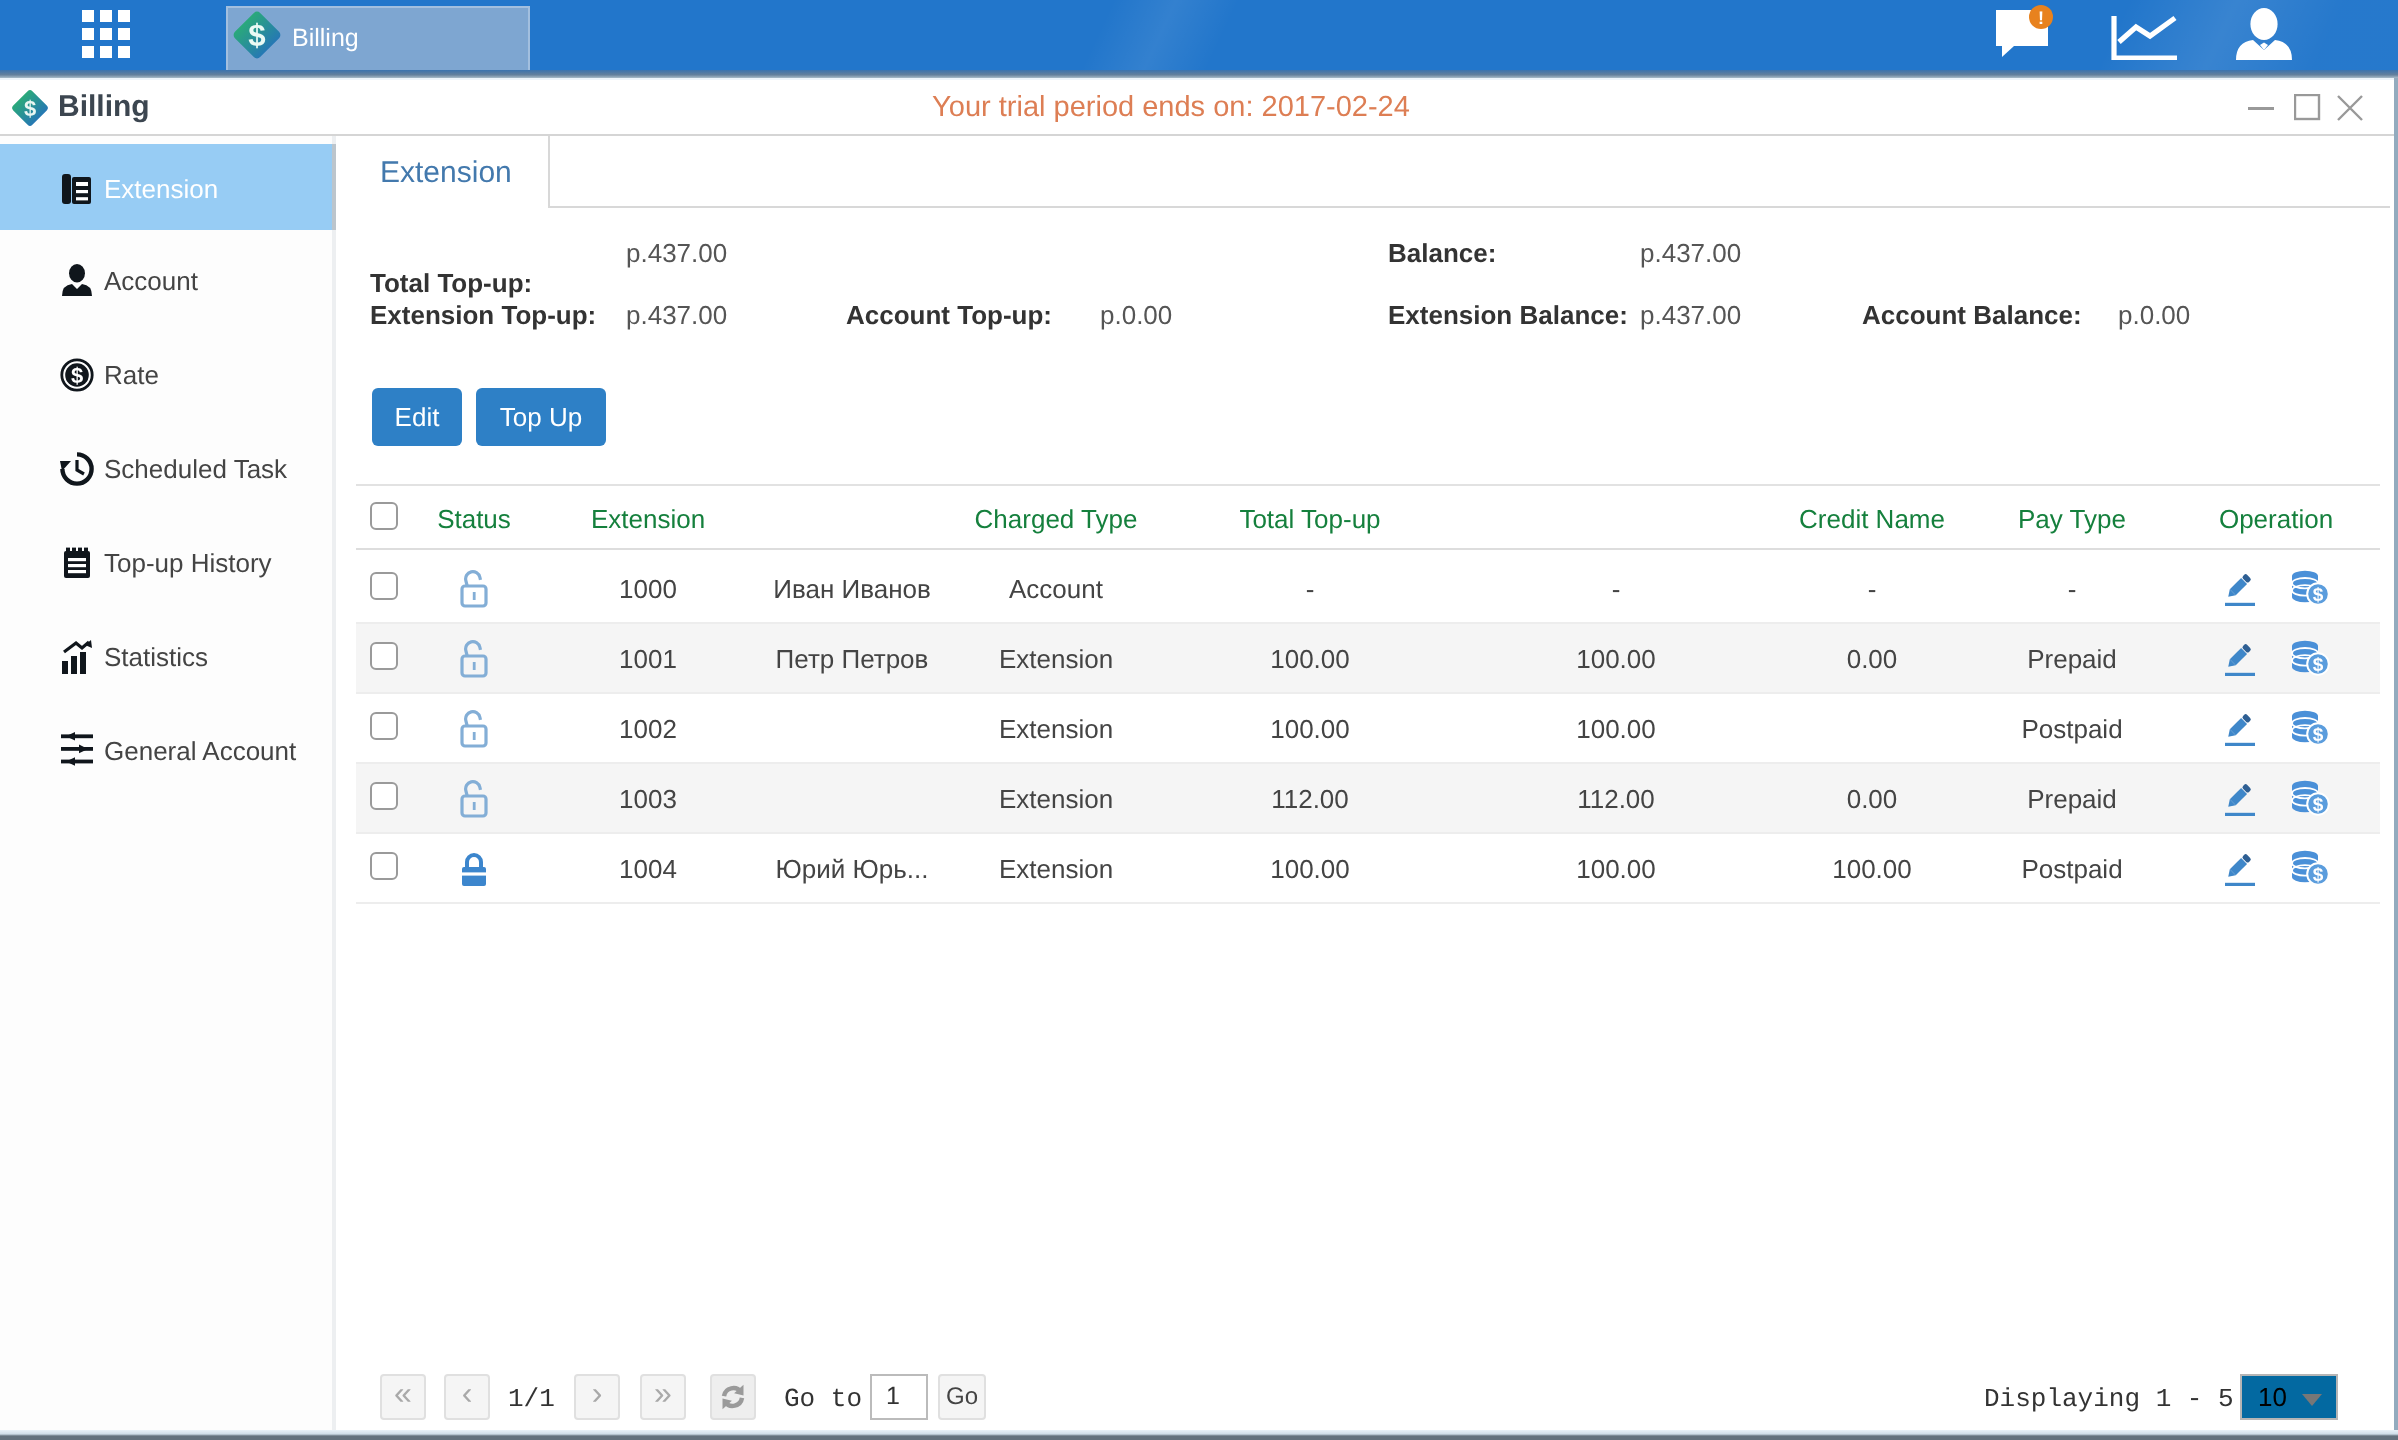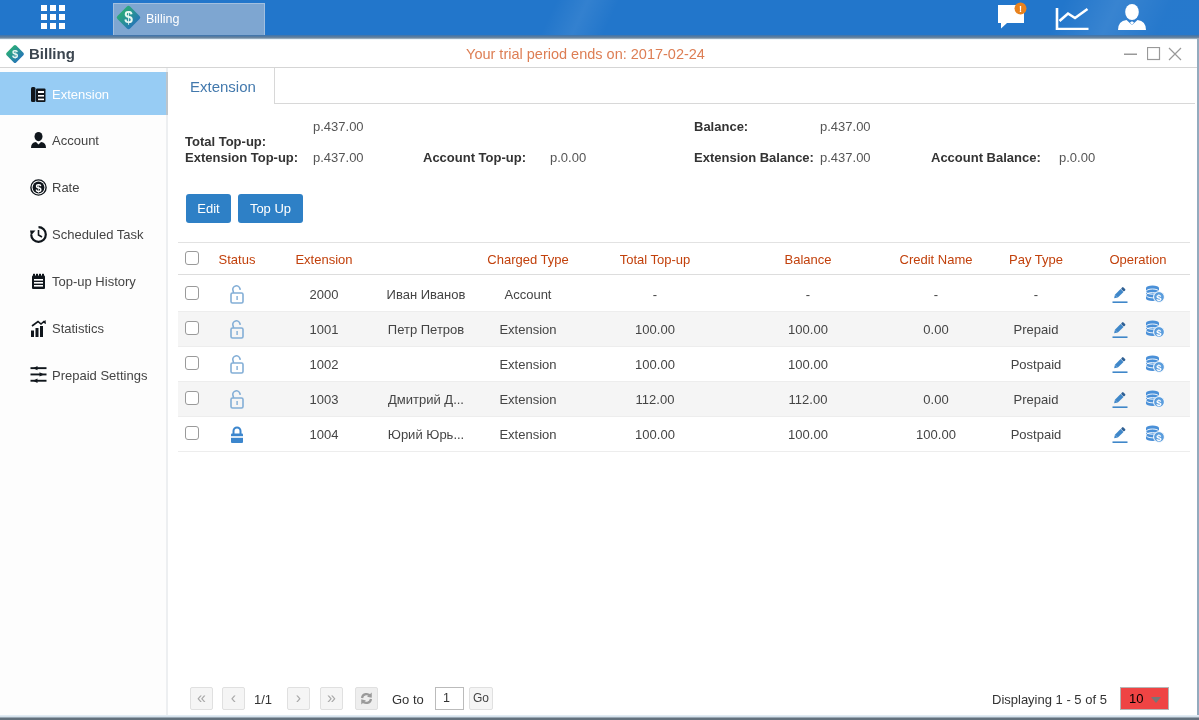--- a/index.html
+++ b/index.html
@@ -44,27 +44,27 @@
 
 .btn { position:absolute; top:126px; height:29px; background:#2e80c6; color:#fff; font-size:13px;
   border-radius:3px; text-align:center; line-height:29px; }
 
 
 #table { position:absolute; left:10px; top:174px; width:1012px; }
 .trow { position:absolute; left:0; width:1012px; height:35px; border-bottom:1px solid #ededed; }
 .trow.head { border-top:1px solid #e2e2e2; border-bottom:1px solid #dddddd; height:33px; }
 .trow.alt { background:#f5f5f5; }
 .tc { position:absolute; top:0; height:35px; line-height:35px; font-size:13px; color:#444; text-align:center; }
-.head .tc { color:#c2410c; line-height:33px; }
+.head .tc { color:#15803d; line-height:33px; }
 .cb { position:absolute; left:7px; width:14px; height:14px; border:1px solid #9a9a9a; border-radius:3px; background:#fff; }
 
 
 .pgbtn { position:absolute; top:619px; width:23px; height:23px; background:#f5f5f5; border:1px solid #e0e0e0;
   border-radius:2px; color:#a9a9a9; text-align:center; font-size:16px; line-height:20px; }
-#pginfo { position:absolute; top:624px; font-size:13px; color:#333; }
+#pginfo { position:absolute; top:624px; font-size:13px; color:#333;font-family:Liberation Mono, monospace; }
 
 
 #rightedge { position:absolute; right:0; top:39px; width:2px; height:681px; background:#93abbe; }
 #bottomedge { position:absolute; left:0; top:715px; width:1199px; height:5px;
   background:linear-gradient(#e8f1f8, #cfdde8 40%, #63717d 60%, #63717d); }
 </style>
 </head>
 <body>
 <svg width="0" height="0" style="position:absolute">
   <defs>
@@ -224,21 +224,21 @@
     </div>
     <div class="mitem" style="top:285px">
       <svg class="micon" style="top:13px" viewBox="0 0 17 17">
         <rect x="0.5" y="1.2" width="16" height="1.9" fill="#10161c"></rect>
         <path d="M7.5 0 L3 2.15 L7.5 4.3 Z" fill="#10161c"></path>
         <rect x="0.5" y="7.5" width="16" height="1.9" fill="#10161c"></rect>
         <path d="M9.5 6.3 L14 8.45 L9.5 10.6 Z" fill="#10161c"></path>
         <rect x="0.5" y="13.8" width="16" height="1.9" fill="#10161c"></rect>
         <path d="M7.5 12.6 L3 14.75 L7.5 16.9 Z" fill="#10161c"></path>
       </svg>
-      <span class="lbl">Prepaid Settings</span>
+      <span class="lbl">General Account</span>
     </div>
   </div>
 
   <div id="content">
     <div id="tabline"></div>
     <div id="tab-ext">
         <span>Extension</span>
       </div>
 
     <span class="lab" style="left:17px;top:66px">Total Top-up:</span>
@@ -258,31 +258,30 @@
     <div class="btn" style="left:18px;width:45px">Edit</div>
     <div class="btn" style="left:70px;width:65px">Top Up</div>
 
     <div id="table">
       <div class="trow head">
         <div class="cb" style="top:8px"></div>
         <div class="tc" style="left:29px;width:60px">Status</div>
         <div class="tc" style="left:106px;width:80px">Extension</div>
         <div class="tc" style="left:290px;width:120px">Charged Type</div>
         <div class="tc" style="left:417px;width:120px">Total Top-up</div>
-        <div class="tc" style="left:570px;width:120px">Balance</div>
         <div class="tc" style="left:698px;width:120px">Credit Name</div>
         <div class="tc" style="left:798px;width:120px">Pay Type</div>
         <div class="tc" style="left:900px;width:120px">Operation</div>
       </div>
       <div class="trow" style="top:35px">
         <div class="cb" style="top:9px"></div>
         <div class="tc" style="left:29px;width:60px"><svg width="16" height="19" viewBox="0 0 16 19" style="margin-top:8px">
               <use href="#lockopen"></use>
             </svg></div>
-        <div class="tc" style="left:106px;width:80px">2000</div>
+        <div class="tc" style="left:106px;width:80px">1000</div>
         <div class="tc" style="left:188px;width:120px">Иван Иванов</div>
         <div class="tc" style="left:290px;width:120px">Account</div>
         <div class="tc" style="left:417px;width:120px">-</div>
         <div class="tc" style="left:570px;width:120px">-</div>
         <div class="tc" style="left:698px;width:120px">-</div>
         <div class="tc" style="left:798px;width:120px">-</div>
         <div class="tc" style="left:900px;width:120px"><svg width="17" height="17" viewBox="0 0 17 17" style="margin-top:9px">
               <use href="#pencil"></use>
             </svg><svg width="20" height="18" viewBox="0 0 20 18" style="margin-top:8px;margin-left:17px">
               <use href="#coins"></use>
@@ -321,21 +320,20 @@
             </svg><svg width="20" height="18" viewBox="0 0 20 18" style="margin-top:8px;margin-left:17px">
               <use href="#coins"></use>
             </svg></div>
       </div>
       <div class="trow alt" style="top:140px">
         <div class="cb" style="top:9px"></div>
         <div class="tc" style="left:29px;width:60px"><svg width="16" height="19" viewBox="0 0 16 19" style="margin-top:8px">
               <use href="#lockopen"></use>
             </svg></div>
         <div class="tc" style="left:106px;width:80px">1003</div>
-        <div class="tc" style="left:188px;width:120px">Дмитрий Д...</div>
         <div class="tc" style="left:290px;width:120px">Extension</div>
         <div class="tc" style="left:417px;width:120px">112.00</div>
         <div class="tc" style="left:570px;width:120px">112.00</div>
         <div class="tc" style="left:698px;width:120px">0.00</div>
         <div class="tc" style="left:798px;width:120px">Prepaid</div>
         <div class="tc" style="left:900px;width:120px"><svg width="17" height="17" viewBox="0 0 17 17" style="margin-top:9px">
               <use href="#pencil"></use>
             </svg><svg width="20" height="18" viewBox="0 0 20 18" style="margin-top:8px;margin-left:17px">
               <use href="#coins"></use>
             </svg></div>
@@ -370,21 +368,21 @@
           <path d="M3.2 7.5 A5 5 0 0 1 12.3 5.5" fill="none" stroke="#9a9a9a" stroke-width="2.4"></path>
           <path d="M13.6 1.5 L13.6 7.2 L8.6 6 Z" fill="#9a9a9a"></path>
           <path d="M12.8 8.5 A5 5 0 0 1 3.7 10.5" fill="none" stroke="#9a9a9a" stroke-width="2.4"></path>
           <path d="M2.4 14.5 L2.4 8.8 L7.4 10 Z" fill="#9a9a9a"></path>
         </svg>
       </div>
       <span id="pginfo" style="left:224px">Go to</span>
       <div style="position:absolute;left:267px;top:619px;width:29px;height:23px;border:1px solid #bbb;background:#fff;font-size:12.5px;color:#333;line-height:21px;padding-left:7px">1</div>
       <div class="pgbtn" style="left:301px;width:24px;color:#444;font-size:12px;line-height:21px">Go</div>
       <span id="pginfo" style="left:824px">Displaying 1 - 5 of 5</span>
-      <div style="position:absolute;left:952px;top:619px;width:49px;height:23px;border:1px solid #b5b5b5;background:#ef4444;font-size:13px;line-height:21px;padding-left:8px">10
+      <div style="position:absolute;left:952px;top:619px;width:49px;height:23px;border:1px solid #b5b5b5;background:#0369a1;font-size:13px;line-height:21px;padding-left:8px">10
         <span style="position:absolute;right:7px;top:9px;width:0;height:0;border-left:5px solid transparent;border-right:5px solid transparent;border-top:6px solid #777"></span>
       </div>
     </div>
   </div>
 
   <div id="rightedge"></div>
   <div id="bottomedge"></div>
 </div>
 
 </body></html>

